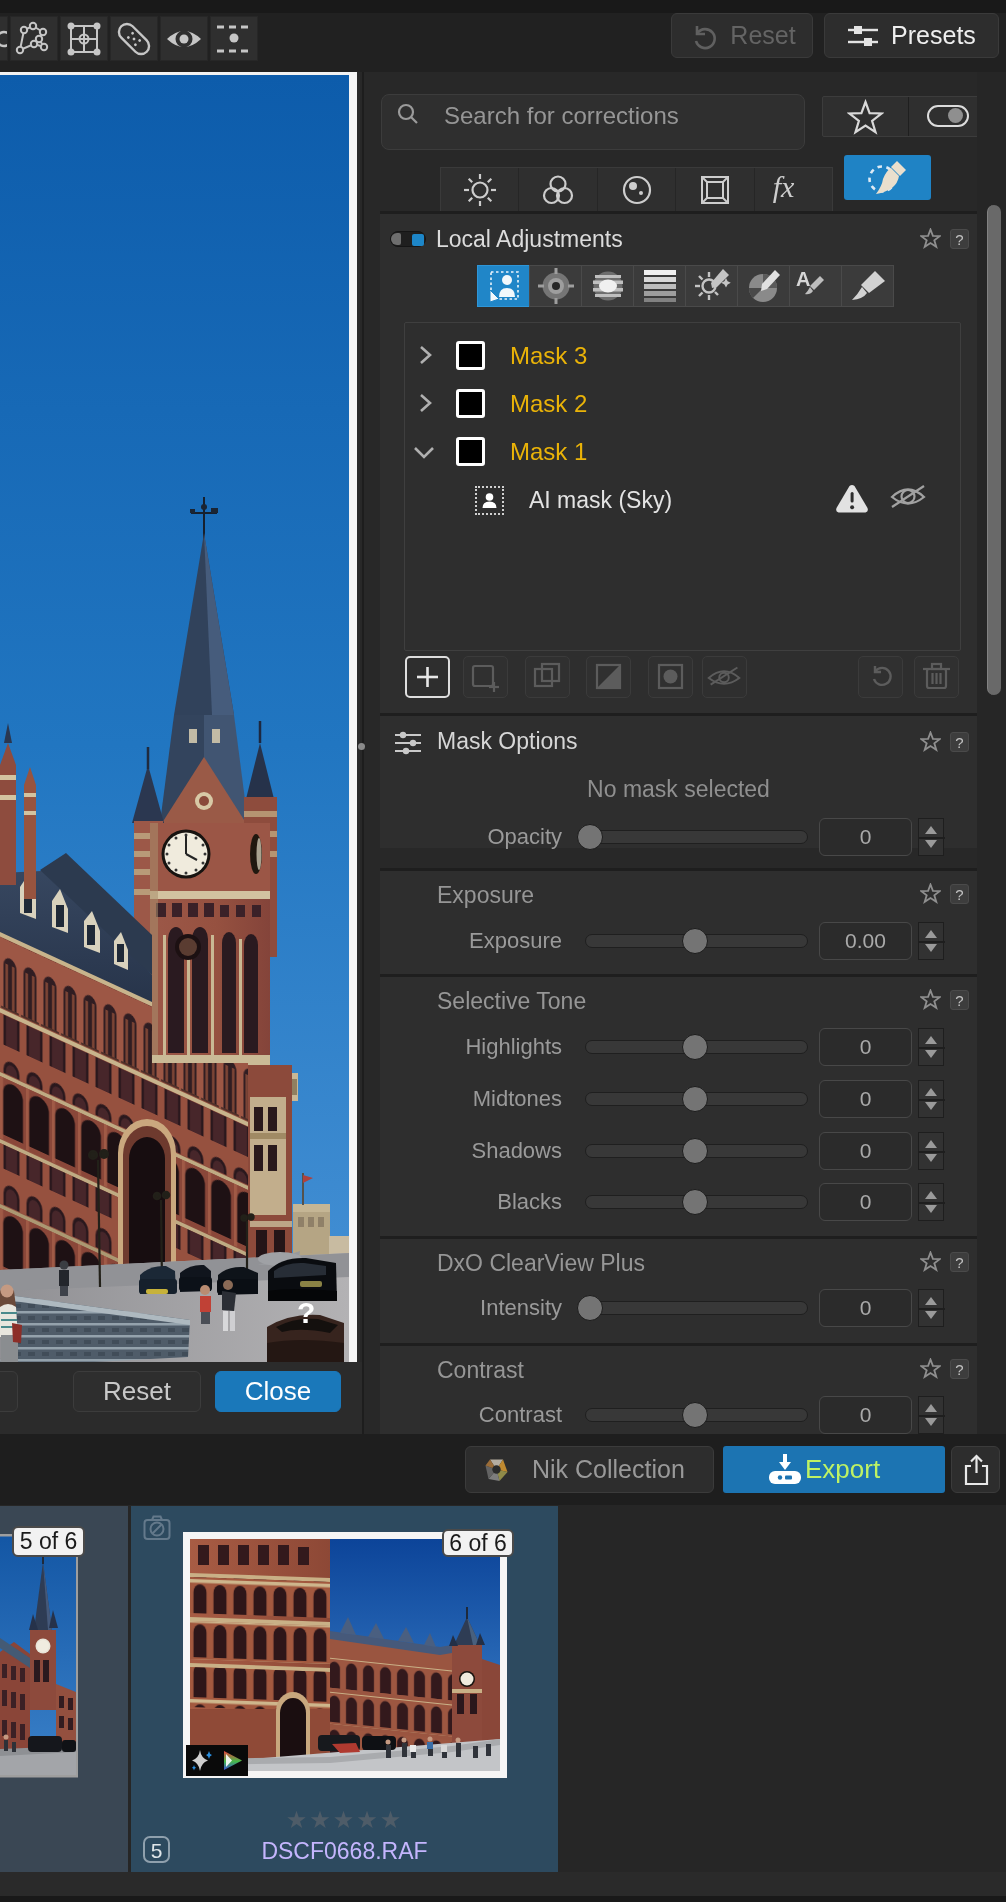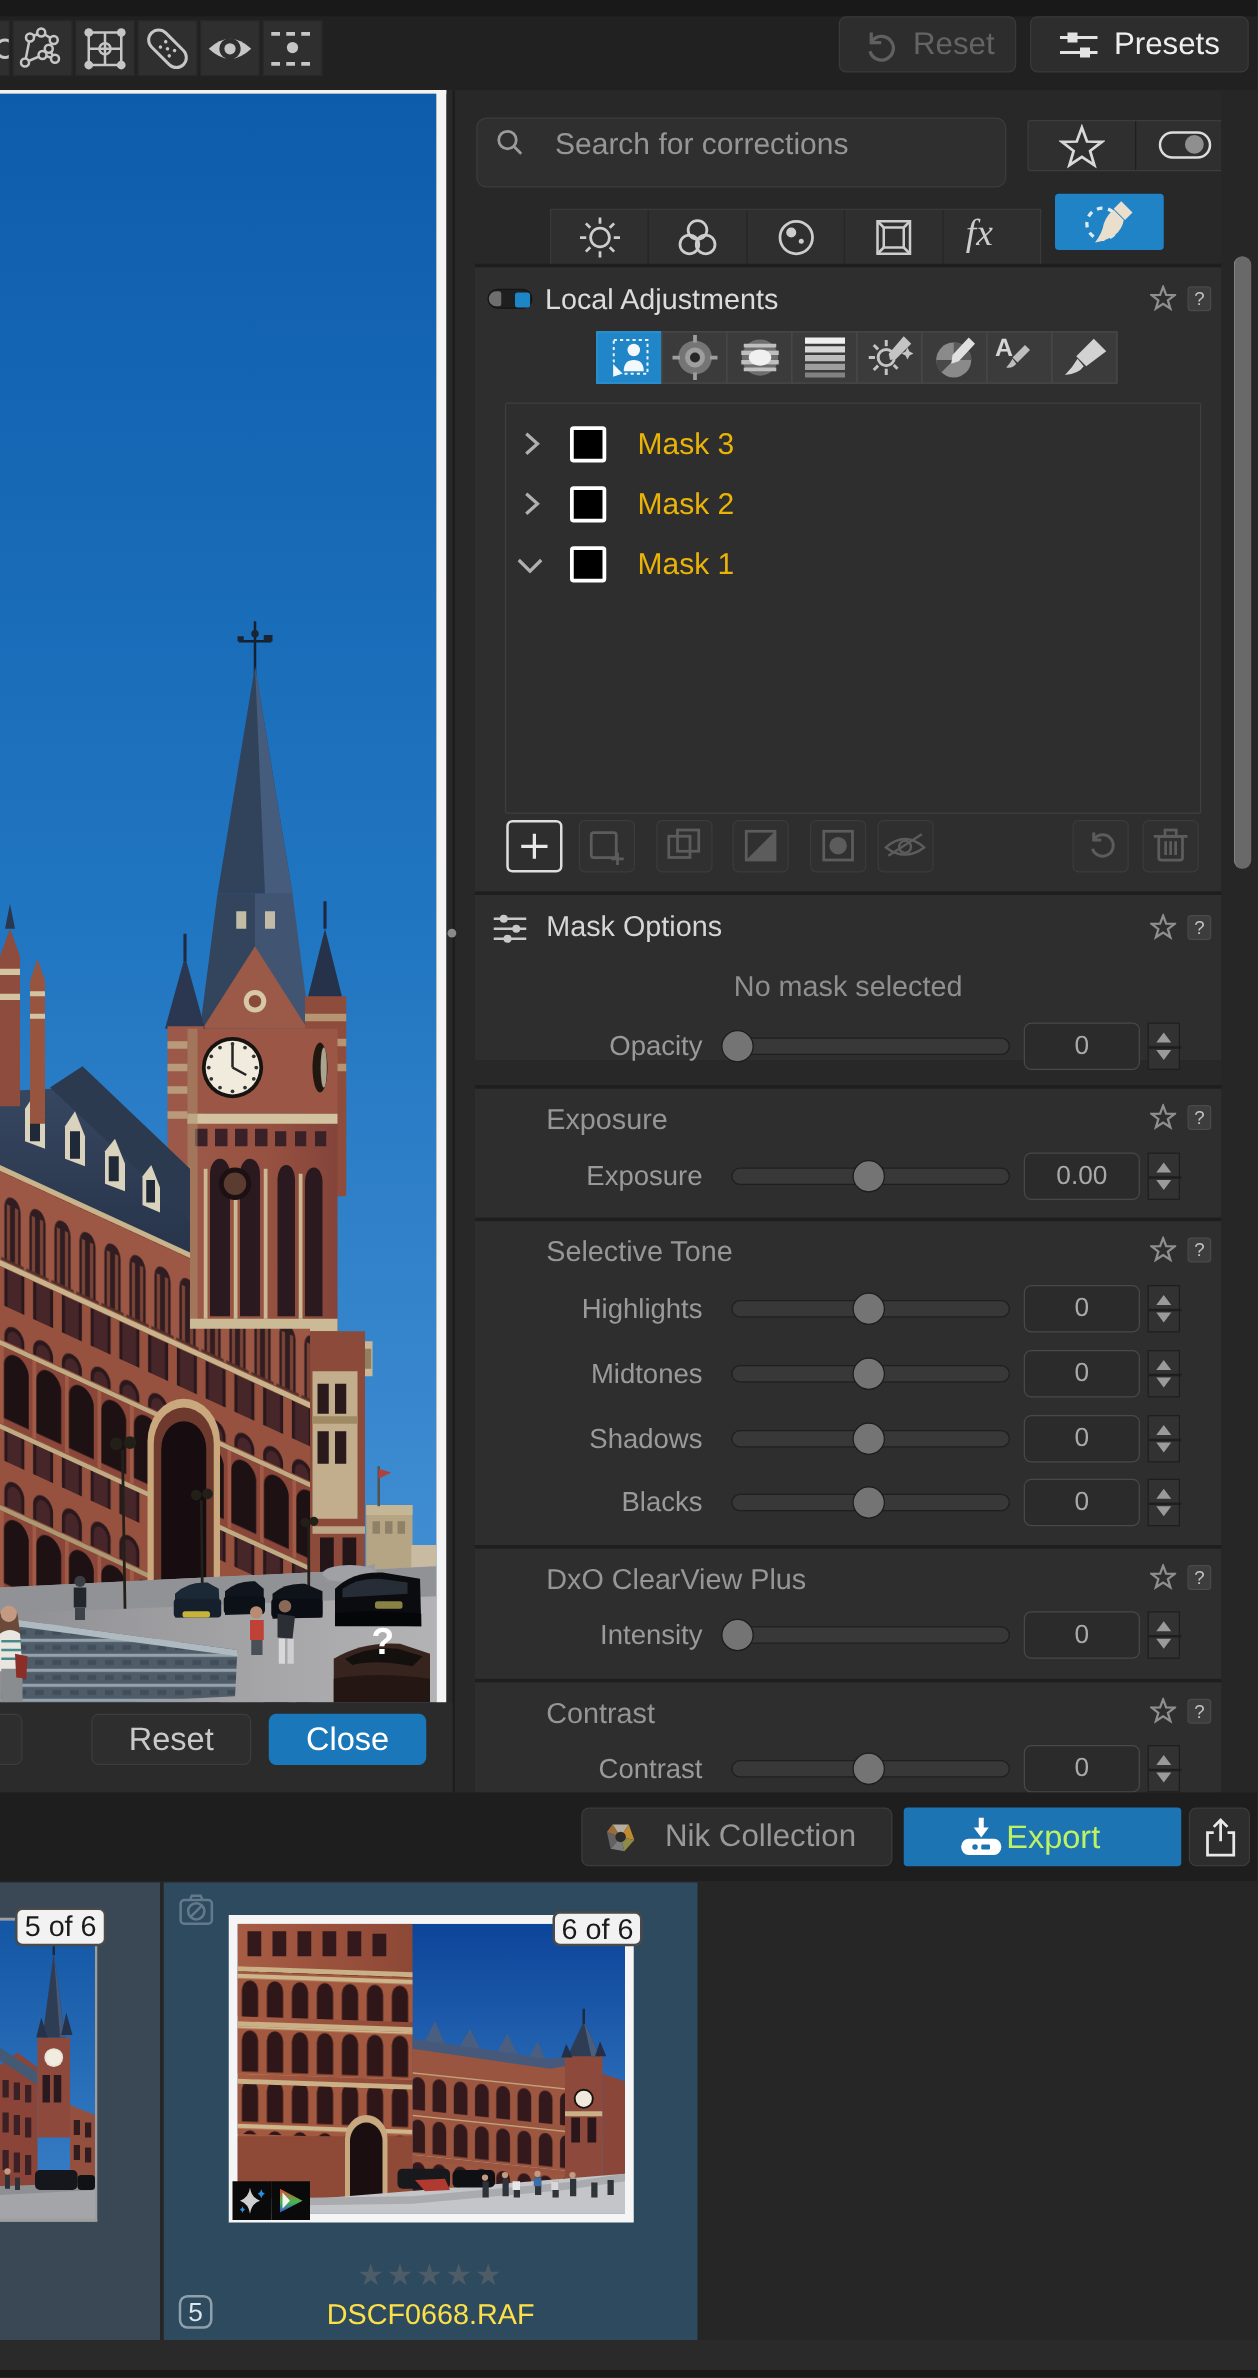--- a/index.html
+++ b/index.html
@@ -334,20 +334,39 @@
           <div class="abs mcheck"></div>
             <div class="abs mlabel">Mask 2</div>
         </div>
         <div class="abs mrow" style="top:114px;">
           <svg class="abs" style="left:8px;top:8px;" width="22" height="16" viewBox="0 0 22 16">
               <polyline points="2,3 11,12 20,3" fill="none" stroke="#b0b0b0" stroke-width="2.6"></polyline>
             </svg>
           <div class="abs mcheck"></div>
             <div class="abs mlabel">Mask 1</div>
         </div>
+        <div class="abs mrow" style="top:163px;">
+          <div class="abs" style="left:70px;top:0px;width:29px;height:29px;border:2px dotted #d0d0d0;">
+            <svg class="abs" style="left:3px;top:3px;" width="19" height="19" viewBox="0 0 19 19">
+                <circle cx="9.5" cy="6" r="3.8" fill="#fff"></circle>
+                <path d="M2.5 17 Q2.5 10.5 9.5 10.5 Q16.5 10.5 16.5 17 Z" fill="#fff"></path>
+              </svg>
+          </div>
+          <div class="abs" style="left:124px;top:1px;font-size:23px;color:#e3e3e3;">AI mask (Sky)</div>
+          <svg class="abs" style="left:429px;top:-4px;" width="36" height="34" viewBox="0 0 36 34">
+              <path d="M15.5 4 Q18 1.8 20.5 4 L33.5 26 Q34.8 29.5 31.5 30.5 L4.5 30.5 Q1.2 29.5 2.5 26 Z" fill="#e2e2e2"></path>
+              <rect x="16.6" y="10" width="3" height="10.5" rx="1.5" fill="#2e2e2e"></rect>
+              <circle cx="18.1" cy="25.3" r="2" fill="#2e2e2e"></circle>
+            </svg>
+          <svg class="abs" style="left:484px;top:-6px;" width="38" height="32" viewBox="0 0 38 32">
+              <path d="M3 17 Q19 2 35 17 Q19 30 3 17 Z" fill="none" stroke="#a2a2a2" stroke-width="2.2"></path>
+              <circle cx="19" cy="16.5" r="6.5" fill="none" stroke="#a2a2a2" stroke-width="2.2"></circle>
+              <line x1="3" y1="27" x2="35" y2="6" stroke="#a2a2a2" stroke-width="2.2"></line>
+            </svg>
+        </div>
       </div>
 
       <div class="abs" style="left:0;top:442px;width:597px;height:42px;">
         <div class="abs mbtn" style="left:25px;border:2px solid #dedede;background:none;">
           <svg width="41" height="38" viewBox="0 0 41 38">
               <g stroke="#e8e8e8" stroke-width="2.6">
                 <line x1="20.5" y1="9" x2="20.5" y2="29"></line>
                 <line x1="10" y1="19" x2="31" y2="19"></line>
               </g>
             </svg>
@@ -1076,18 +1095,18 @@
                 <stop offset="0" stop-color="#ffffff"></stop>
                 <stop offset="1" stop-color="#fff0"></stop>
               </linearGradient>
           </defs>
           <path d="M4 3 L22 12.5 L4 22 Z" fill="url(#gam1)"></path>
           <path d="M6 6 L12 12.5 L6 19 Z" fill="#ffffff" opacity="0.9"></path>
         </svg>
       </div>
       <div class="abs" style="left:0;top:300px;width:427px;text-align:center;font-size:24px;letter-spacing:2px;color:#4e5c68;">★★★★★</div>
       <div class="abs" style="left:12px;top:330px;width:27px;height:27px;border:2px solid #8fa0ad;border-radius:7px;color:#dfe5e9;font-size:21px;text-align:center;line-height:25px;">5</div>
-      <div class="abs" style="left:0;top:332px;width:427px;text-align:center;font-size:23px;color:#fde047;">DSCF0668.RAF</div>
+      <div class="abs" style="left:0;top:332px;width:427px;text-align:center;font-size:23px;color:#c4b5fd;">DSCF0668.RAF</div>
     </div>
     <div class="abs" style="left:0;top:367px;width:1006px;height:30px;background:#2a2a2a;"></div>
     <div class="abs" style="left:0;top:391px;width:1006px;height:6px;background:#191919;"></div>
   </div>
 </div>
 
 </body></html>

